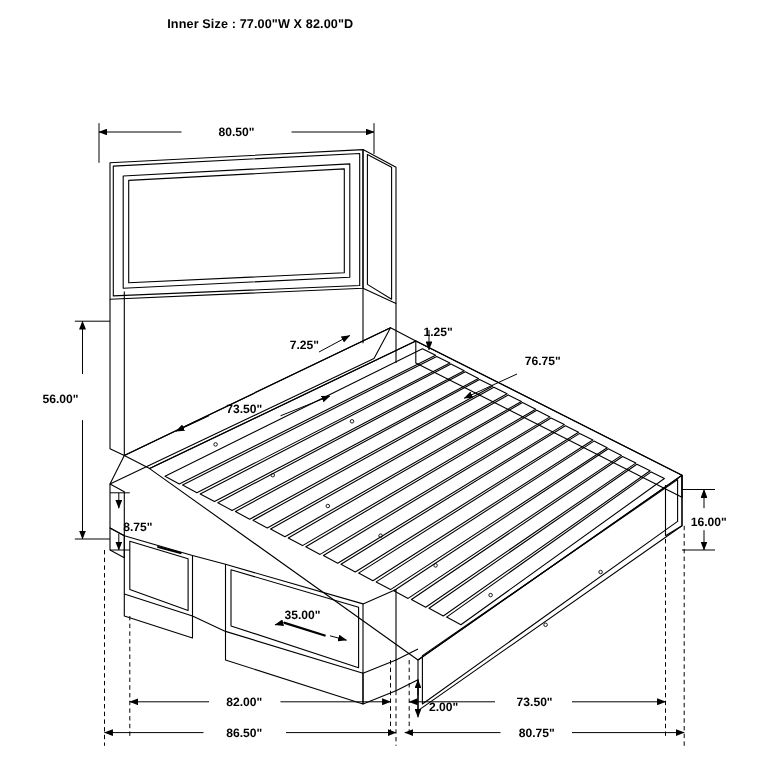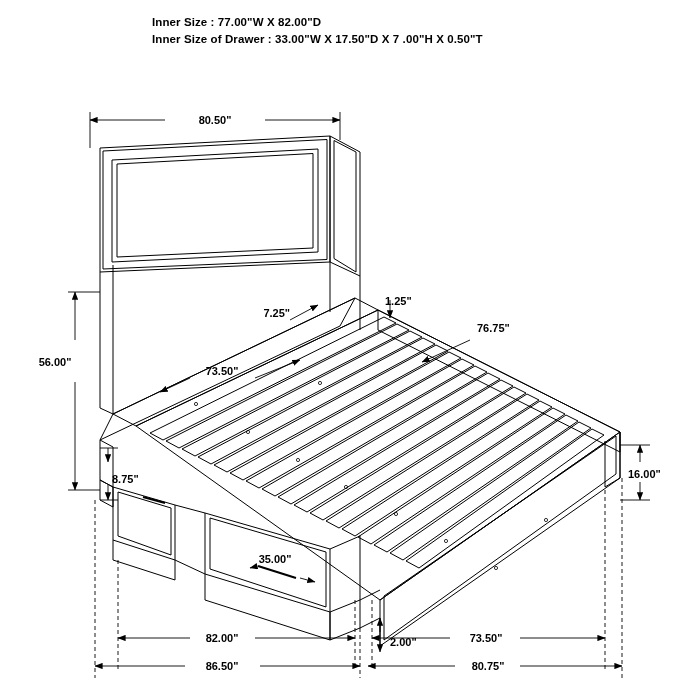--- a/index.html
+++ b/index.html
@@ -45,21 +45,20 @@
     fill: #000000;
   }
 </style>
 </head>
 <body>
 
 <div id="stage">
 
   <div class="spec-block">
     <span class="spec-line">Inner Size : 77.00"W X 82.00"D</span>
-    <span class="spec-line">Inner Size of Drawer : 33.00"W X 17.50"D X 7 .00"H X 0.50"T</span>
   </div>
 
   <svg class="diagram" viewBox="0 0 700 700">
     <defs>
       <marker id="arrH" markerWidth="9" markerHeight="7" refX="8.5" refY="3.5" orient="auto">
         <polygon points="0 0, 9 3.5, 0 7" fill="#000"></polygon>
       </marker>
       <marker id="arrHs" markerWidth="9" markerHeight="7" refX="0.5" refY="3.5" orient="auto">
         <polygon points="9 0, 0 3.5, 9 7" fill="#000"></polygon>
       </marker>

